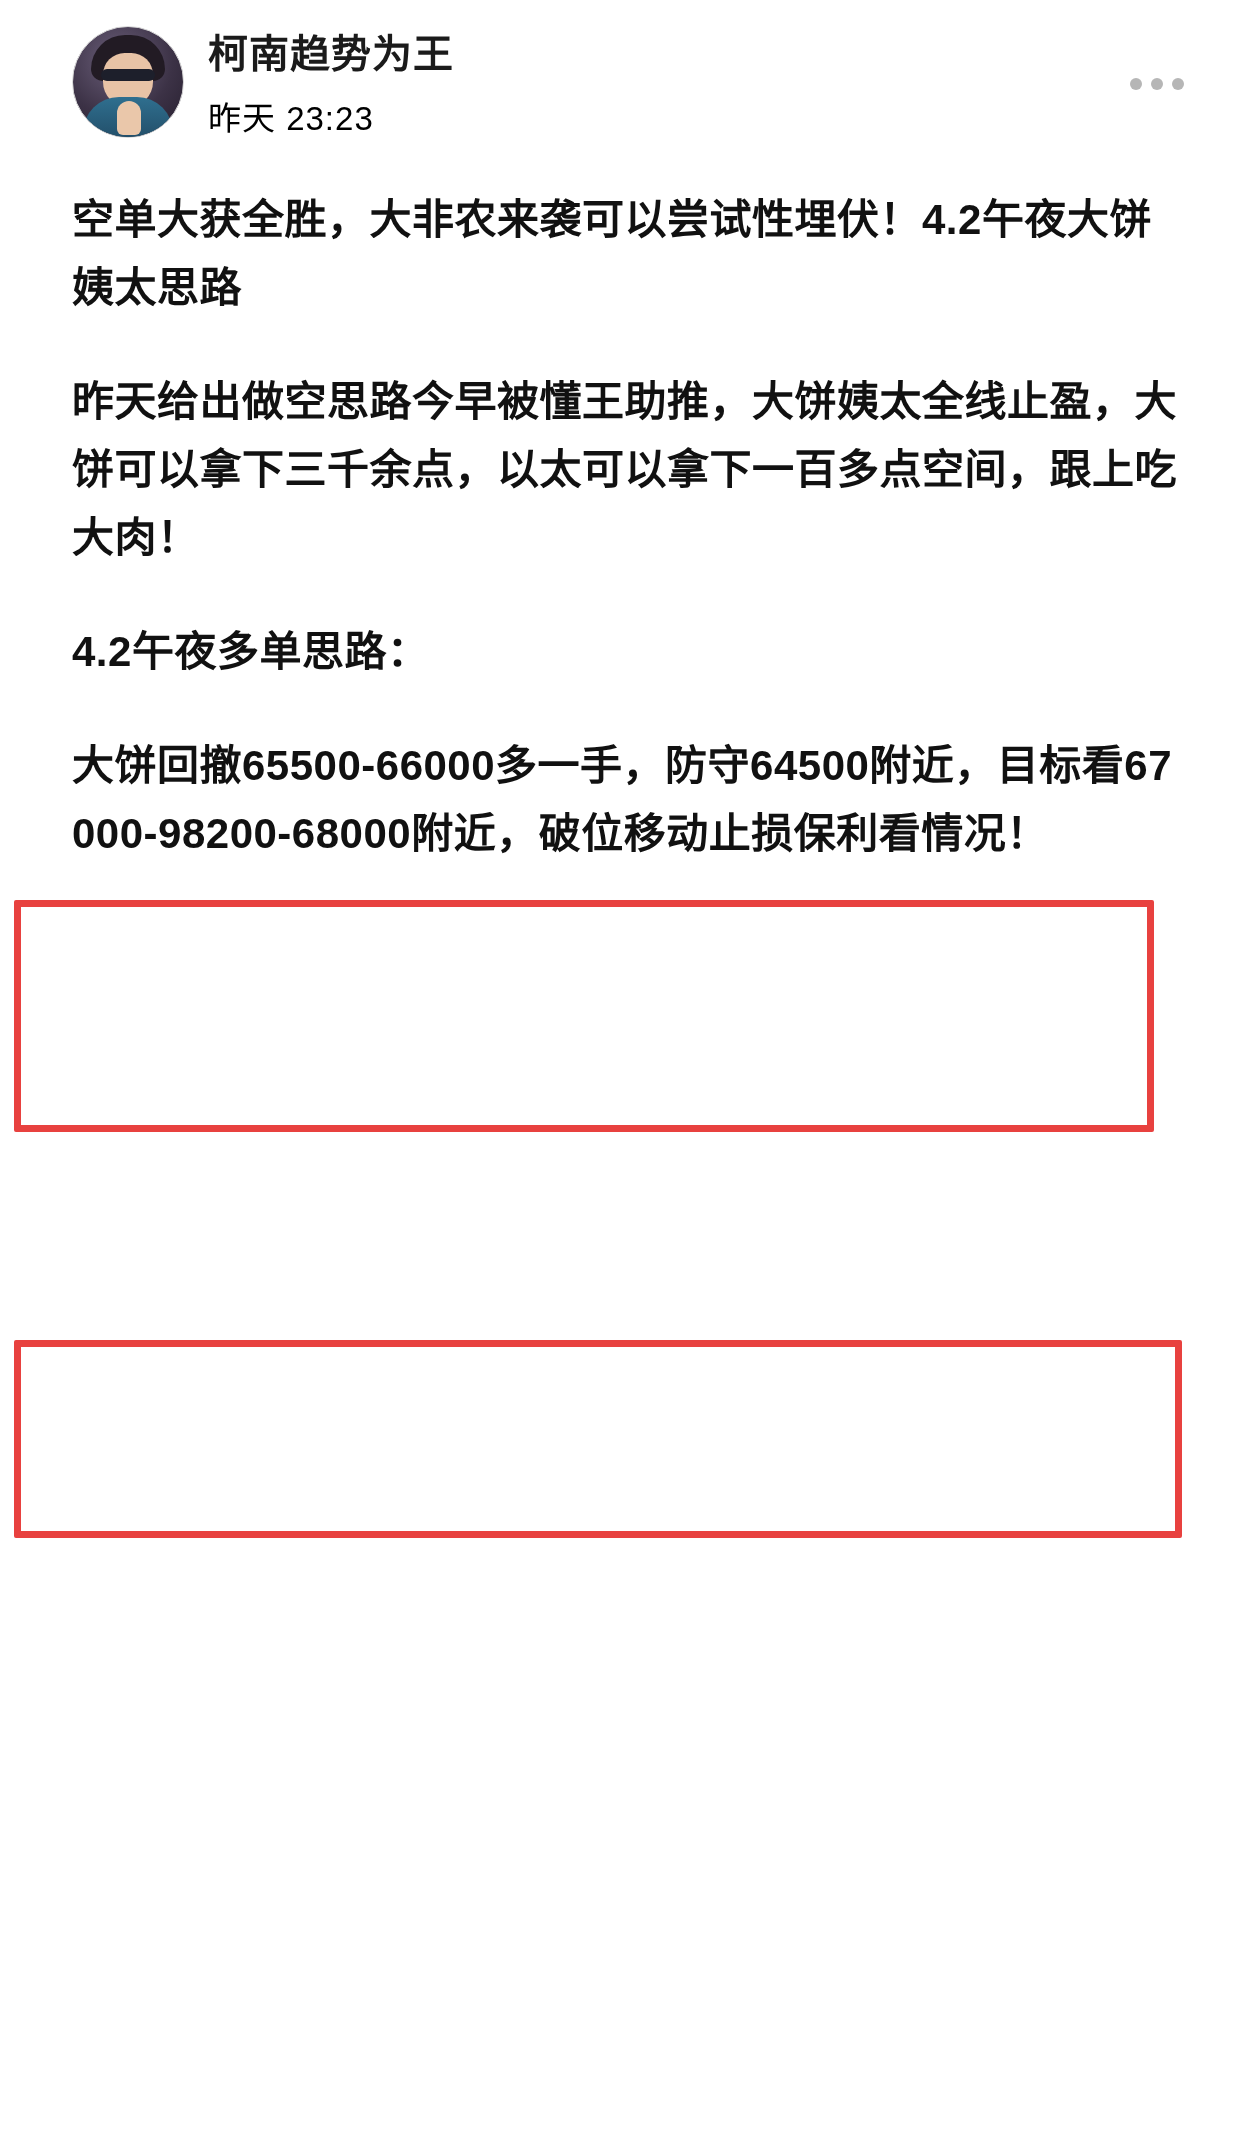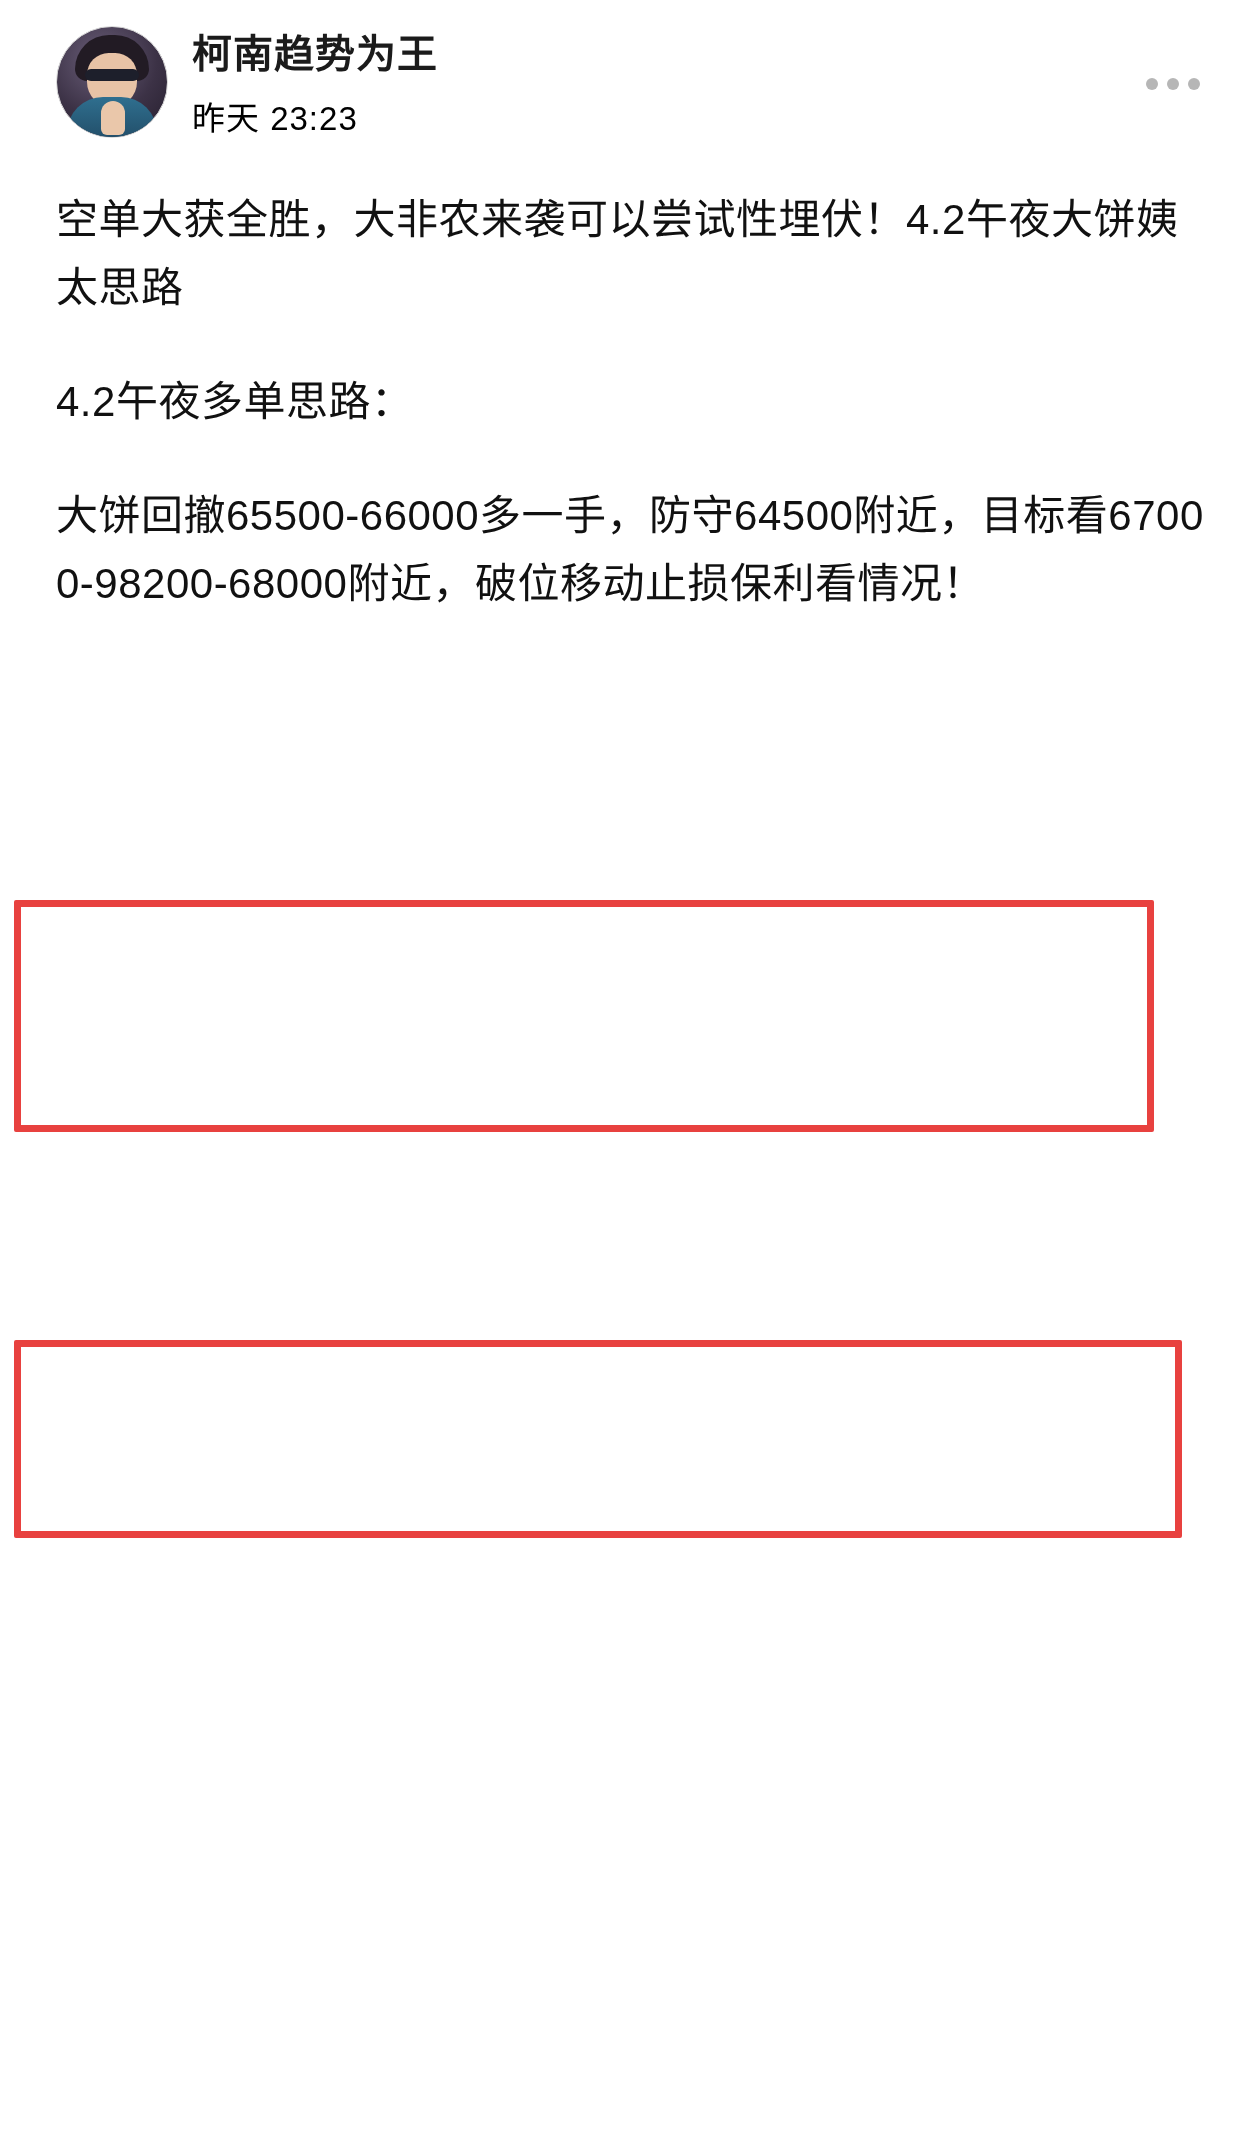--- a/index.html
+++ b/index.html
@@ -13,21 +13,21 @@
     font-family: "Liberation Sans", "DejaVu Sans", sans-serif;
     color: #1a1a1a;
     -webkit-font-smoothing: antialiased;
   }
   .page {
     position: relative;
     width: 1260px;
     min-height: 2153px;
     background: #ffffff;
     box-sizing: border-box;
-    padding: 0 56px;
+    padding: 0 72px;
   }
 
   
   .post-header {
     display: flex;
     align-items: flex-start;
     padding-top: 26px;
     height: 160px;
     box-sizing: border-box;
   }
@@ -120,20 +120,21 @@
     padding-top: 26px;
     font-size: 42px;
     line-height: 1.62;
     color: #111111;
     letter-spacing: 0.5px;
   }
   .para {
     margin: 0 0 46px 0;
     white-space: pre-wrap;
     word-break: break-all;
+    font-weight: bold;
   }
   .para.tight { margin-bottom: 0; }
 
   
   .hl-box {
     position: absolute;
     border: 7px solid #e8413f;
     box-sizing: border-box;
     pointer-events: none;
     border-radius: 2px;
@@ -173,20 +174,21 @@
 
     <div class="more-btn">
       <i></i>
       <i></i>
       <i></i>
     </div>
   </div>
 
   <div class="post-body">
     <p class="para">空单大获全胜，大非农来袭可以尝试性埋伏！4.2午夜大饼姨太思路</p>
+    <p class="para">昨天给出做空思路今早被懂王助推，大饼姨太全线止盈，大饼可以拿下三千余点，以太可以拿下一百多点空间，跟上吃大肉！</p>
     <p class="para">4.2午夜多单思路：</p>
     <p class="para tight">大饼回撤65500-66000多一手，防守64500附近，目标看67000-98200-68000附近，破位移动止损保利看情况！</p>
   </div>
 
   <div class="hl-box" id="hl-1"></div>
   <div class="hl-box" id="hl-2"></div>
 
 </div>
 
 </body></html>

